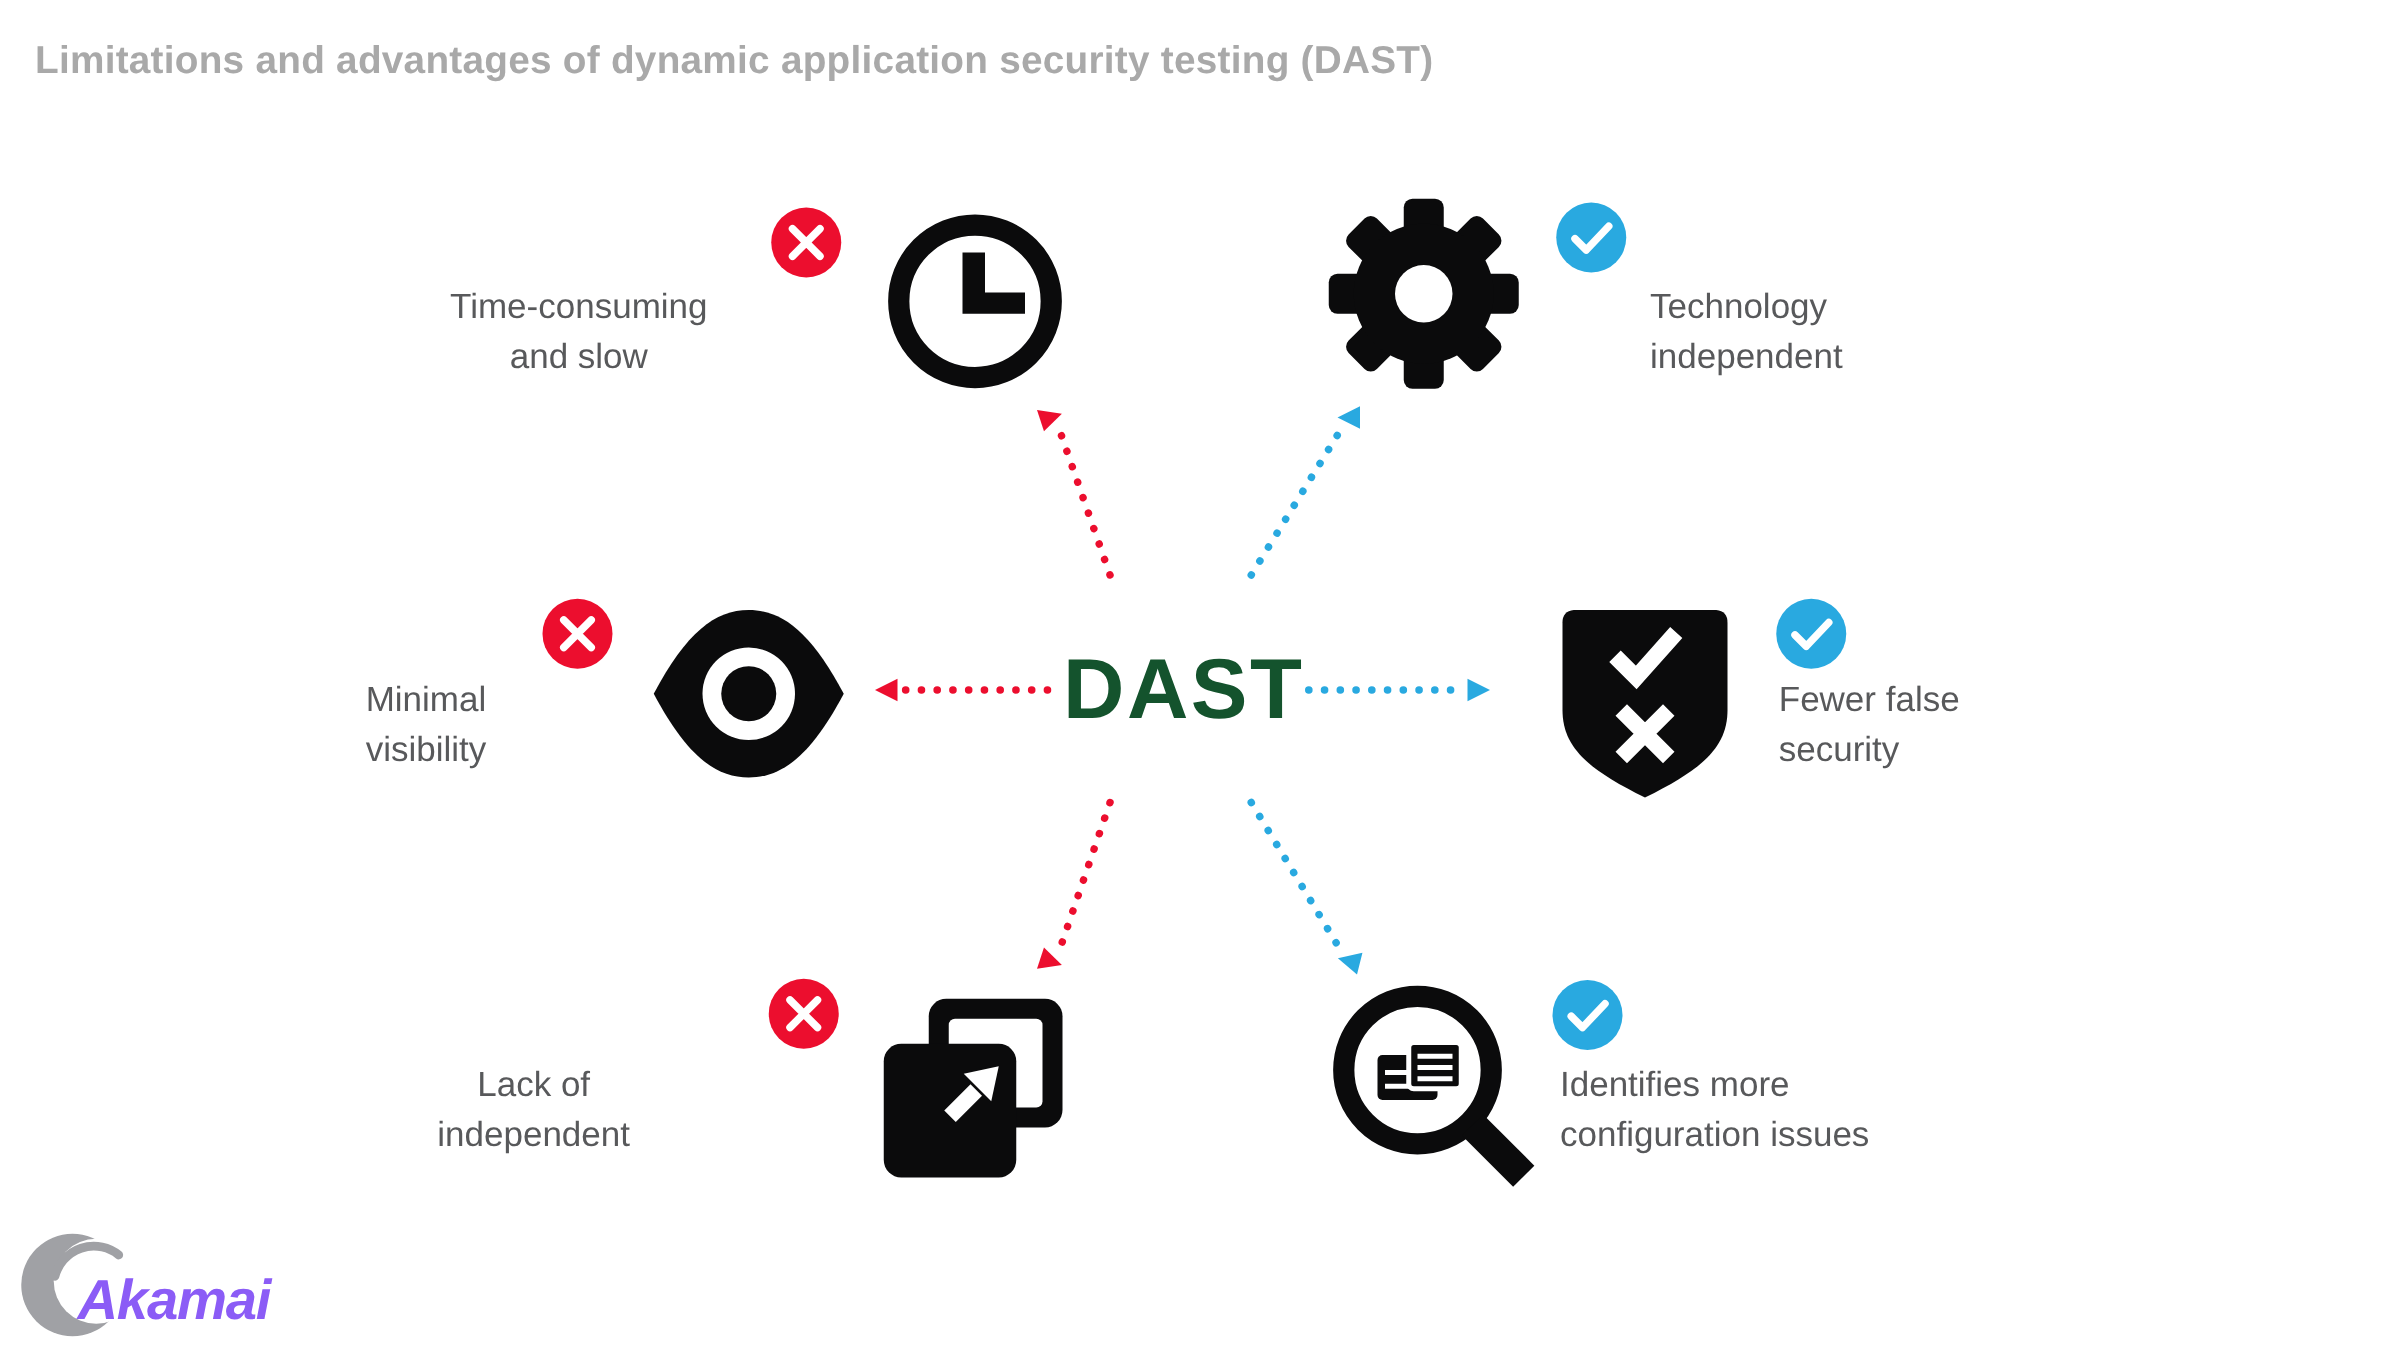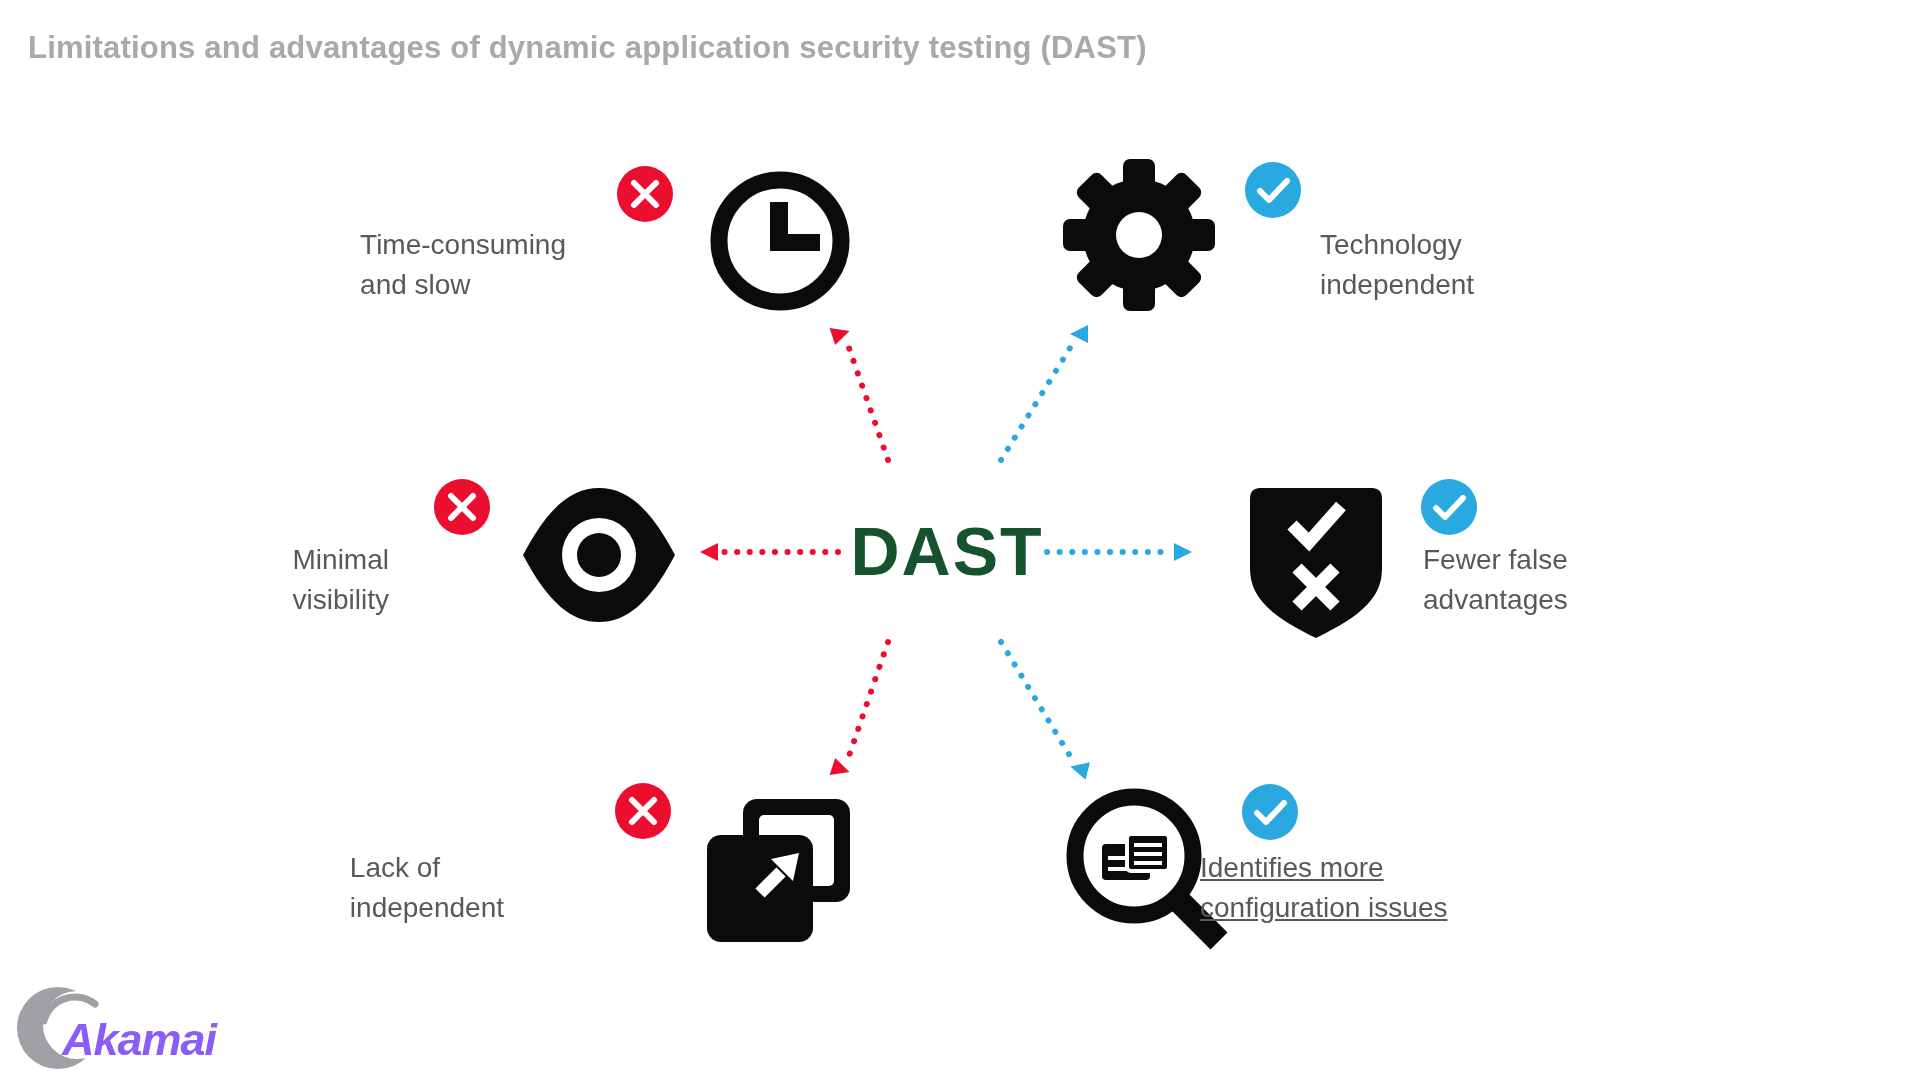--- a/index.html
+++ b/index.html
@@ -10,27 +10,27 @@
 
   .page-title { position:absolute; left:28px; top:18px; font-size:31px; font-weight:700;
                 color:#A9A9A9; letter-spacing:0.2px; }
 
   .dast-label { position:absolute; left:797px; top:496px; width:300px; text-align:center;
                 font-size:68px; line-height:86px; font-weight:700; color:#14532d;
                 letter-spacing:2px; }
 
   .lbl { position:absolute; font-size:28px; line-height:40px; color:#58595B; }
   .lbl span { display:block; }
-  .lbl.right { text-align:left; }
+  .lbl.right { text-align:center; }
   .lbl-time       { right:1250px; top:213px; }
   .lbl-tech       { left:1320px;  top:213px; }
   .lbl-minimal    { right:1427px; top:528px; }
   .lbl-fewer      { left:1423px;  top:528px; }
   .lbl-lack       { right:1312px; top:836px; }
-  .lbl-identifies { left:1200px;  top:836px;text-decoration:underline; }
+  .lbl-identifies { left:1248px;  top:836px; }
 
   .akamai-word { position:absolute; left:62px; top:1002px; font-size:45px; font-weight:700;
                  font-style:italic; color:#8b5cf6; letter-spacing:-1px; }
 </style>
 </head>
 <body>
 
 <div id="canvas">
 
   <svg id="icon-layer" viewBox="0 0 1920 1080" xmlns="http://www.w3.org/2000/svg">
@@ -159,21 +159,21 @@
     <span>independent</span>
   </div>
 
   <div class="lbl right lbl-minimal">
     <span>Minimal</span>
     <span>visibility</span>
   </div>
 
   <div class="lbl lbl-fewer">
     <span>Fewer false</span>
-    <span>advantages</span>
+    <span>security</span>
   </div>
 
   <div class="lbl right lbl-lack">
     <span>Lack of</span>
     <span>independent</span>
   </div>
 
   <div class="lbl lbl-identifies">
     <span>Identifies more</span>
     <span>configuration issues</span>

